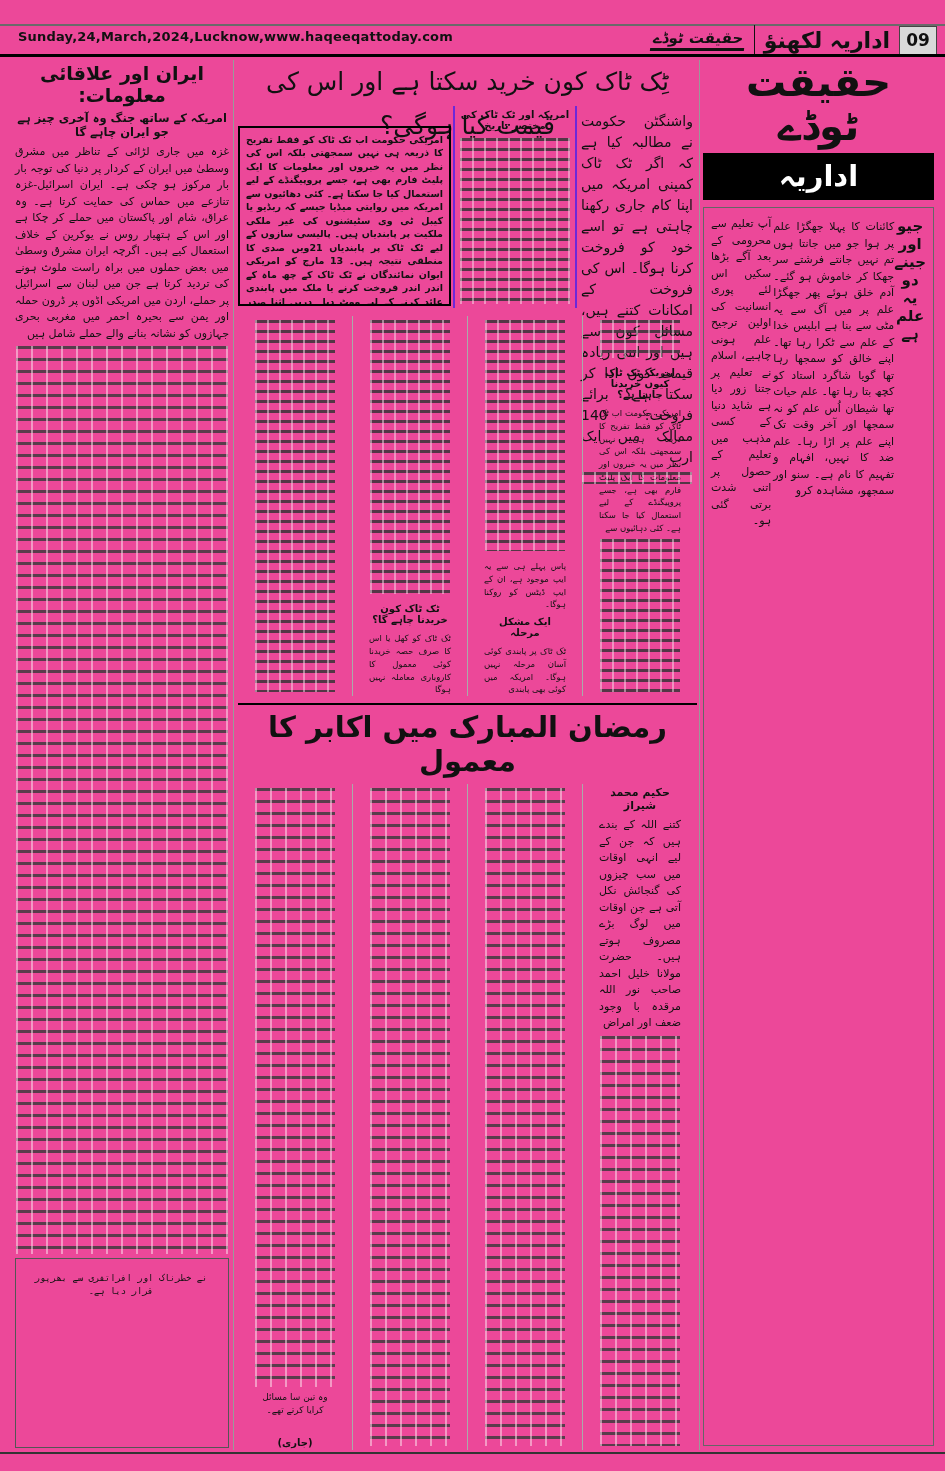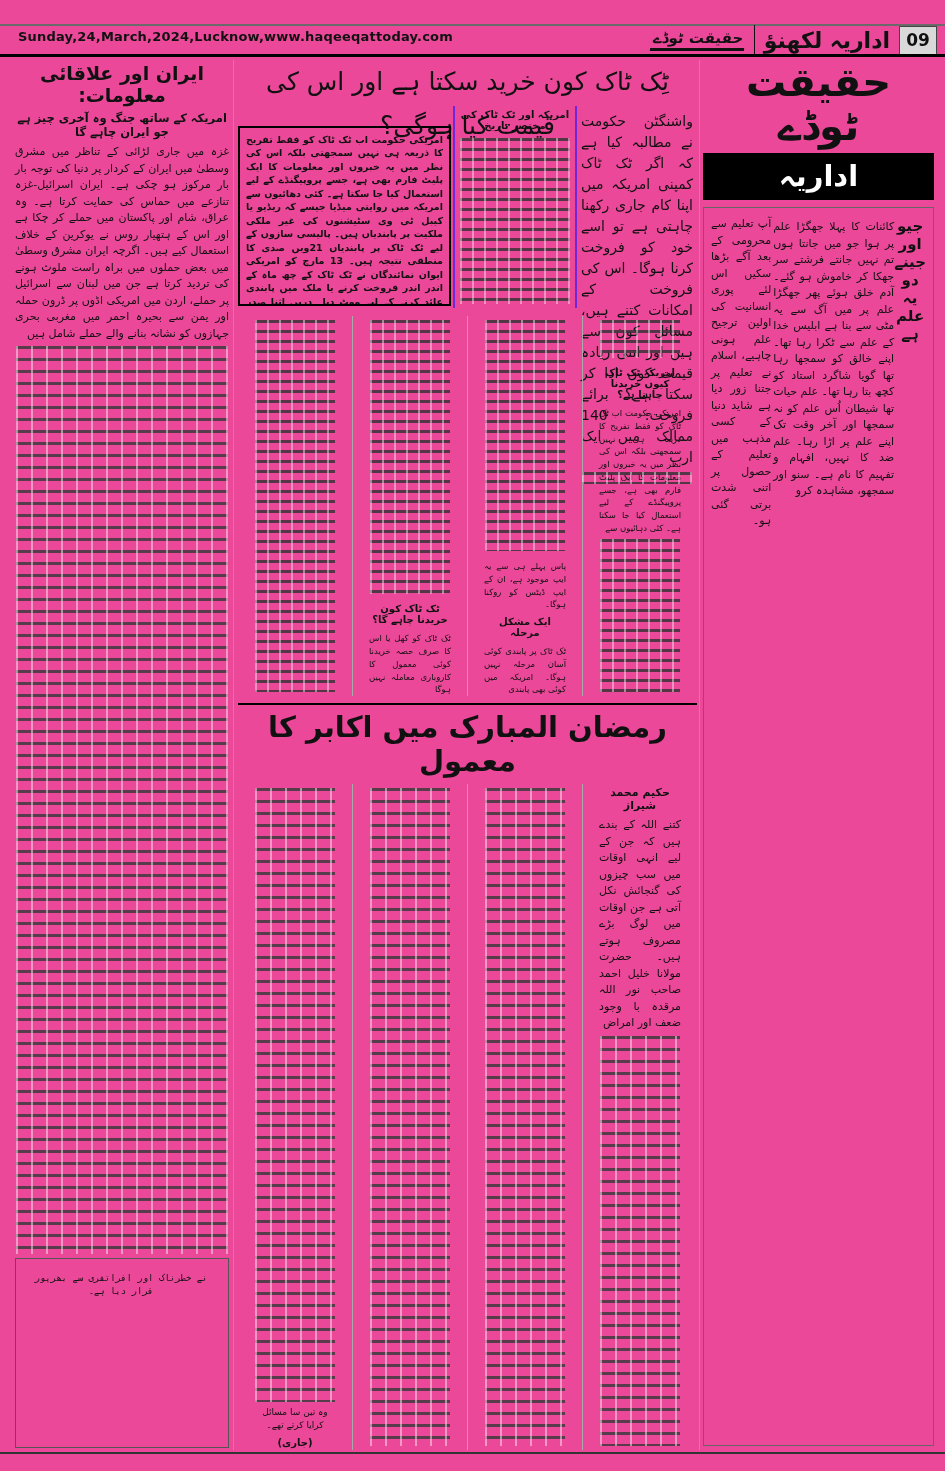--- a/index.html
+++ b/index.html
@@ -49,21 +49,21 @@
   .tk-hist-header{font-weight:bold;font-size:10px;text-align:center;margin:3px 0;}
   .bold-box{flex:1;border:2px solid #000;padding:5px 6px;font-size:9.5px;font-weight:bold;
             text-align:justify;line-height:1.42;margin:20px 2px 2px 0;overflow:hidden;}
   .tk-body{height:380px;display:flex;margin-top:8px;}
   .col{flex:1;display:flex;flex-direction:column;padding:0 16px;border-left:1px solid #aaa;}
   .col:last-child{border-left:none;}
   .mid-rule{height:2px;background:#000;margin:7px 0 5px;}
   .rz-headline{font-size:29px;font-weight:bold;text-align:center;}
   .rz-body{flex:1;display:flex;margin-top:6px;}
   .byline{font-weight:bold;font-size:11px;text-align:center;margin-top:2px;}
-  .continued{font-weight:bold;font-size:10px;text-align:center;margin:5px 0 2px;}
+  .continued{font-weight:bold;font-size:10px;text-align:center;margin:20px 0 2px;}
 
   
   .editorial{position:absolute;left:703px;top:58px;width:231px;height:1388px;display:flex;
              flex-direction:column;}
   .ed-title{font-size:40px;font-weight:bold;text-align:center;line-height:1.1;padding-top:2px;}
   .ed-bar{background:#000;color:#fff;font-size:29px;font-weight:bold;text-align:center;
           height:47px;line-height:47px;margin-top:5px;}
   .ed-box{flex:1;border:1px solid #666;margin-top:7px;padding:6px 7px;display:flex;
           flex-direction:row;}
   .ed-headline{font-size:15px;font-weight:bold;text-align:center;padding:3px 0 6px;}

